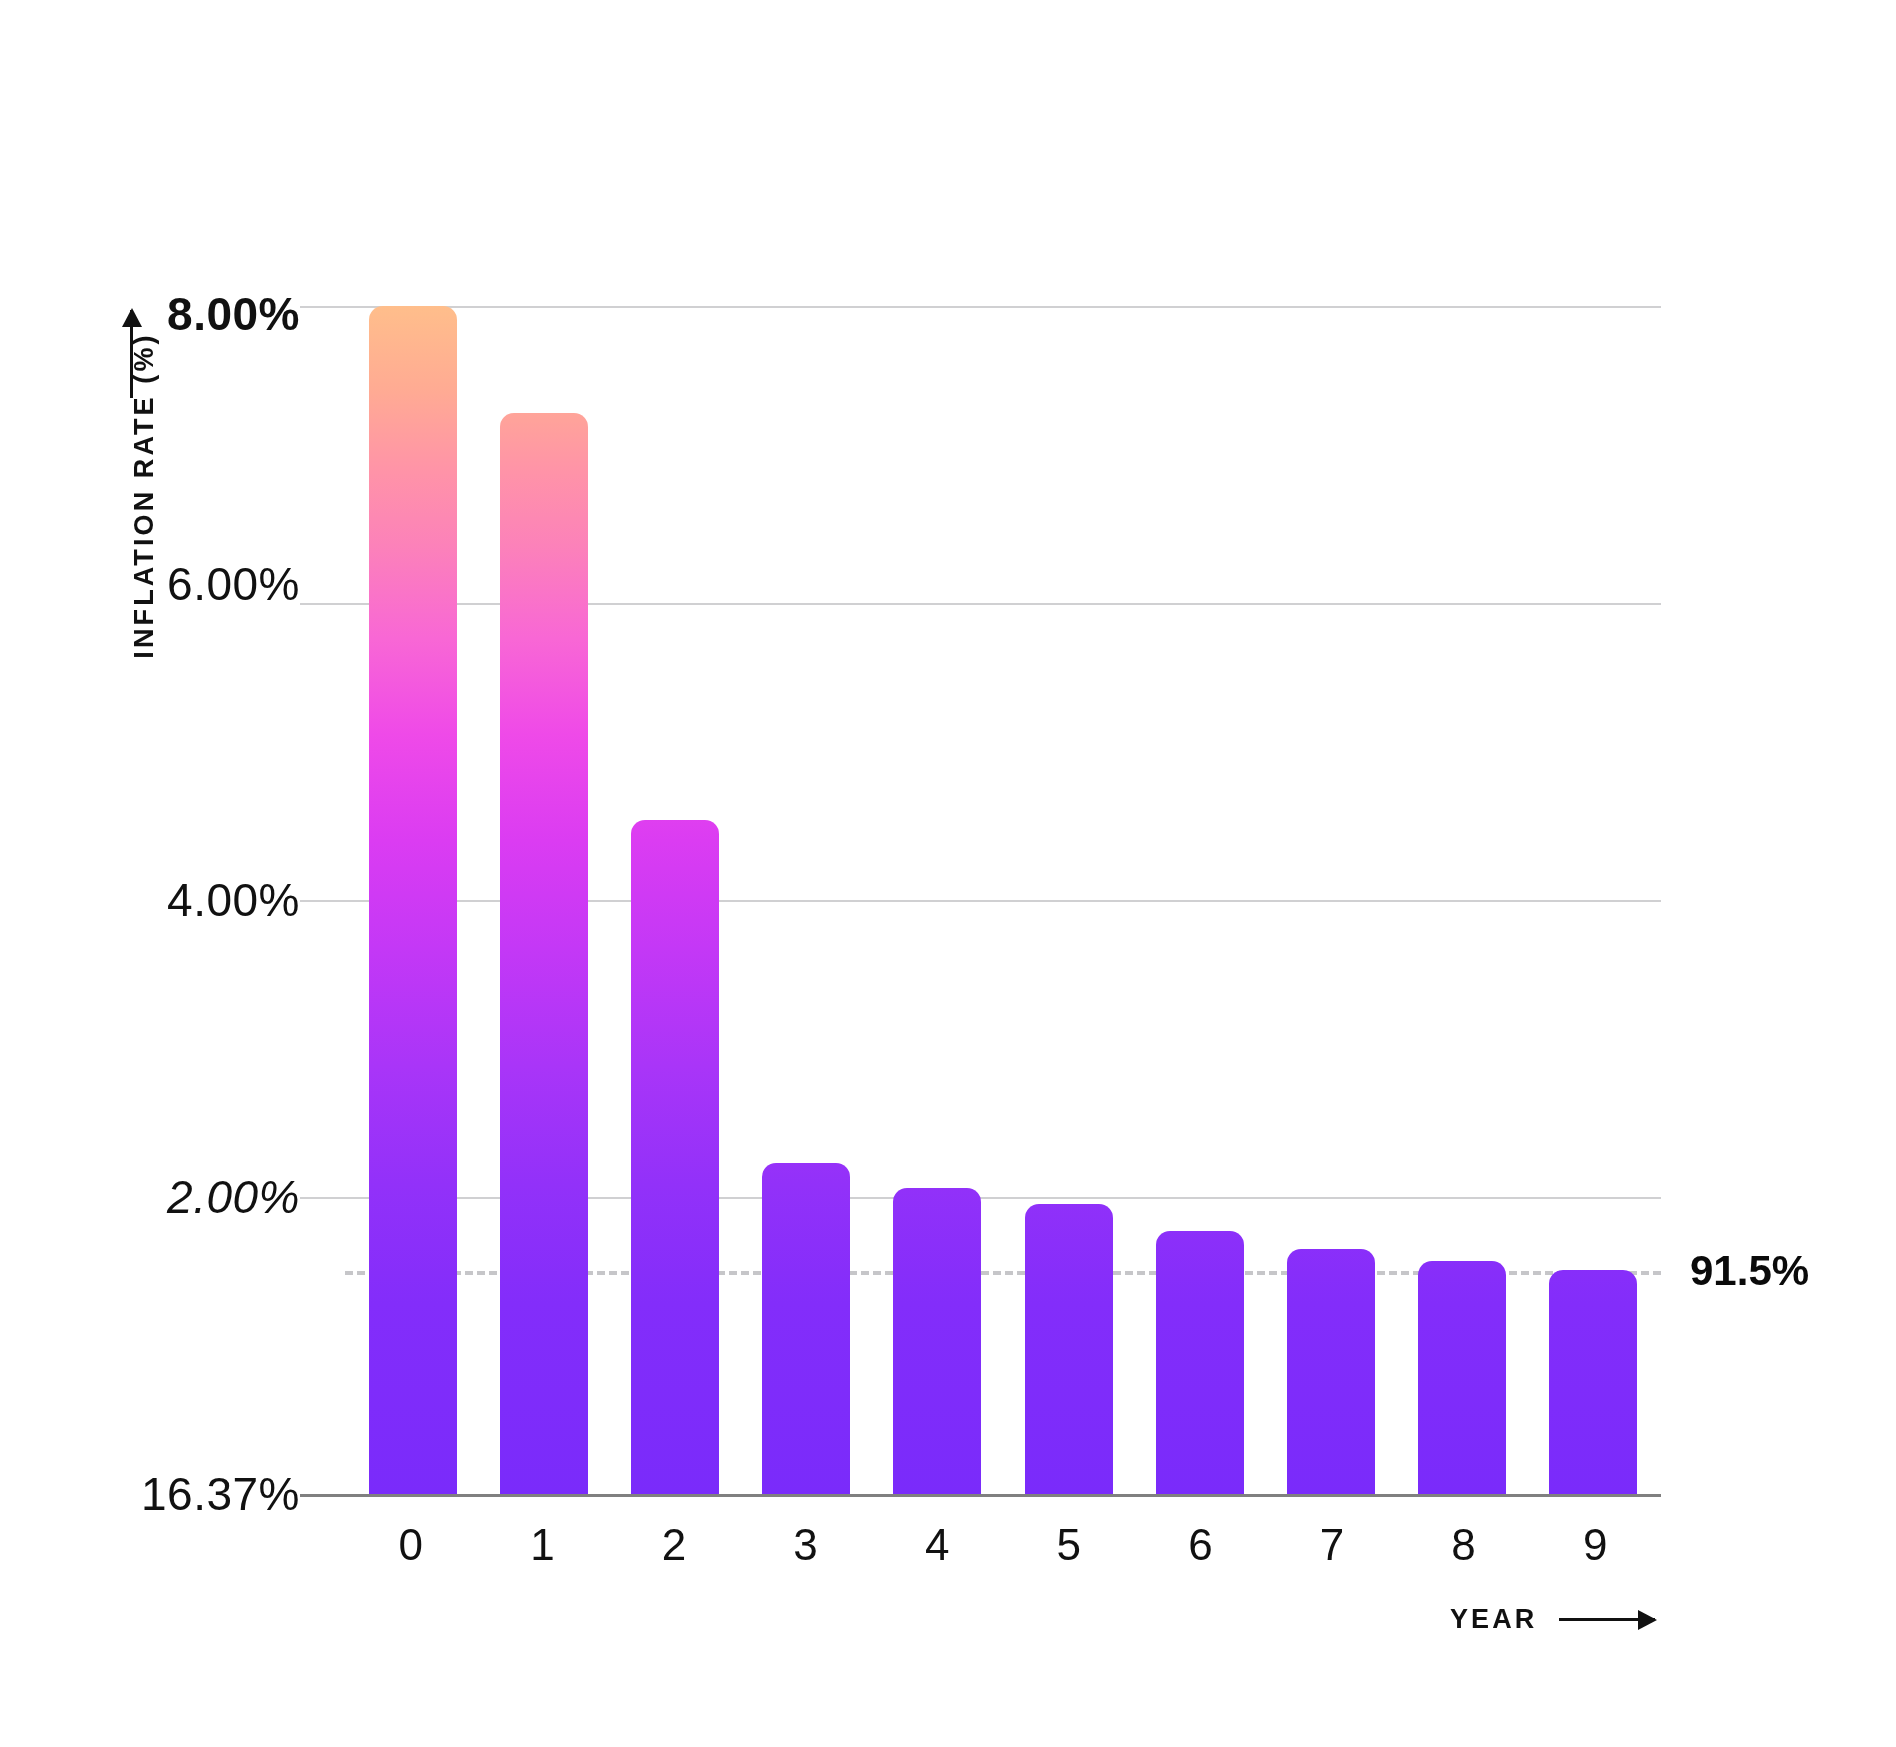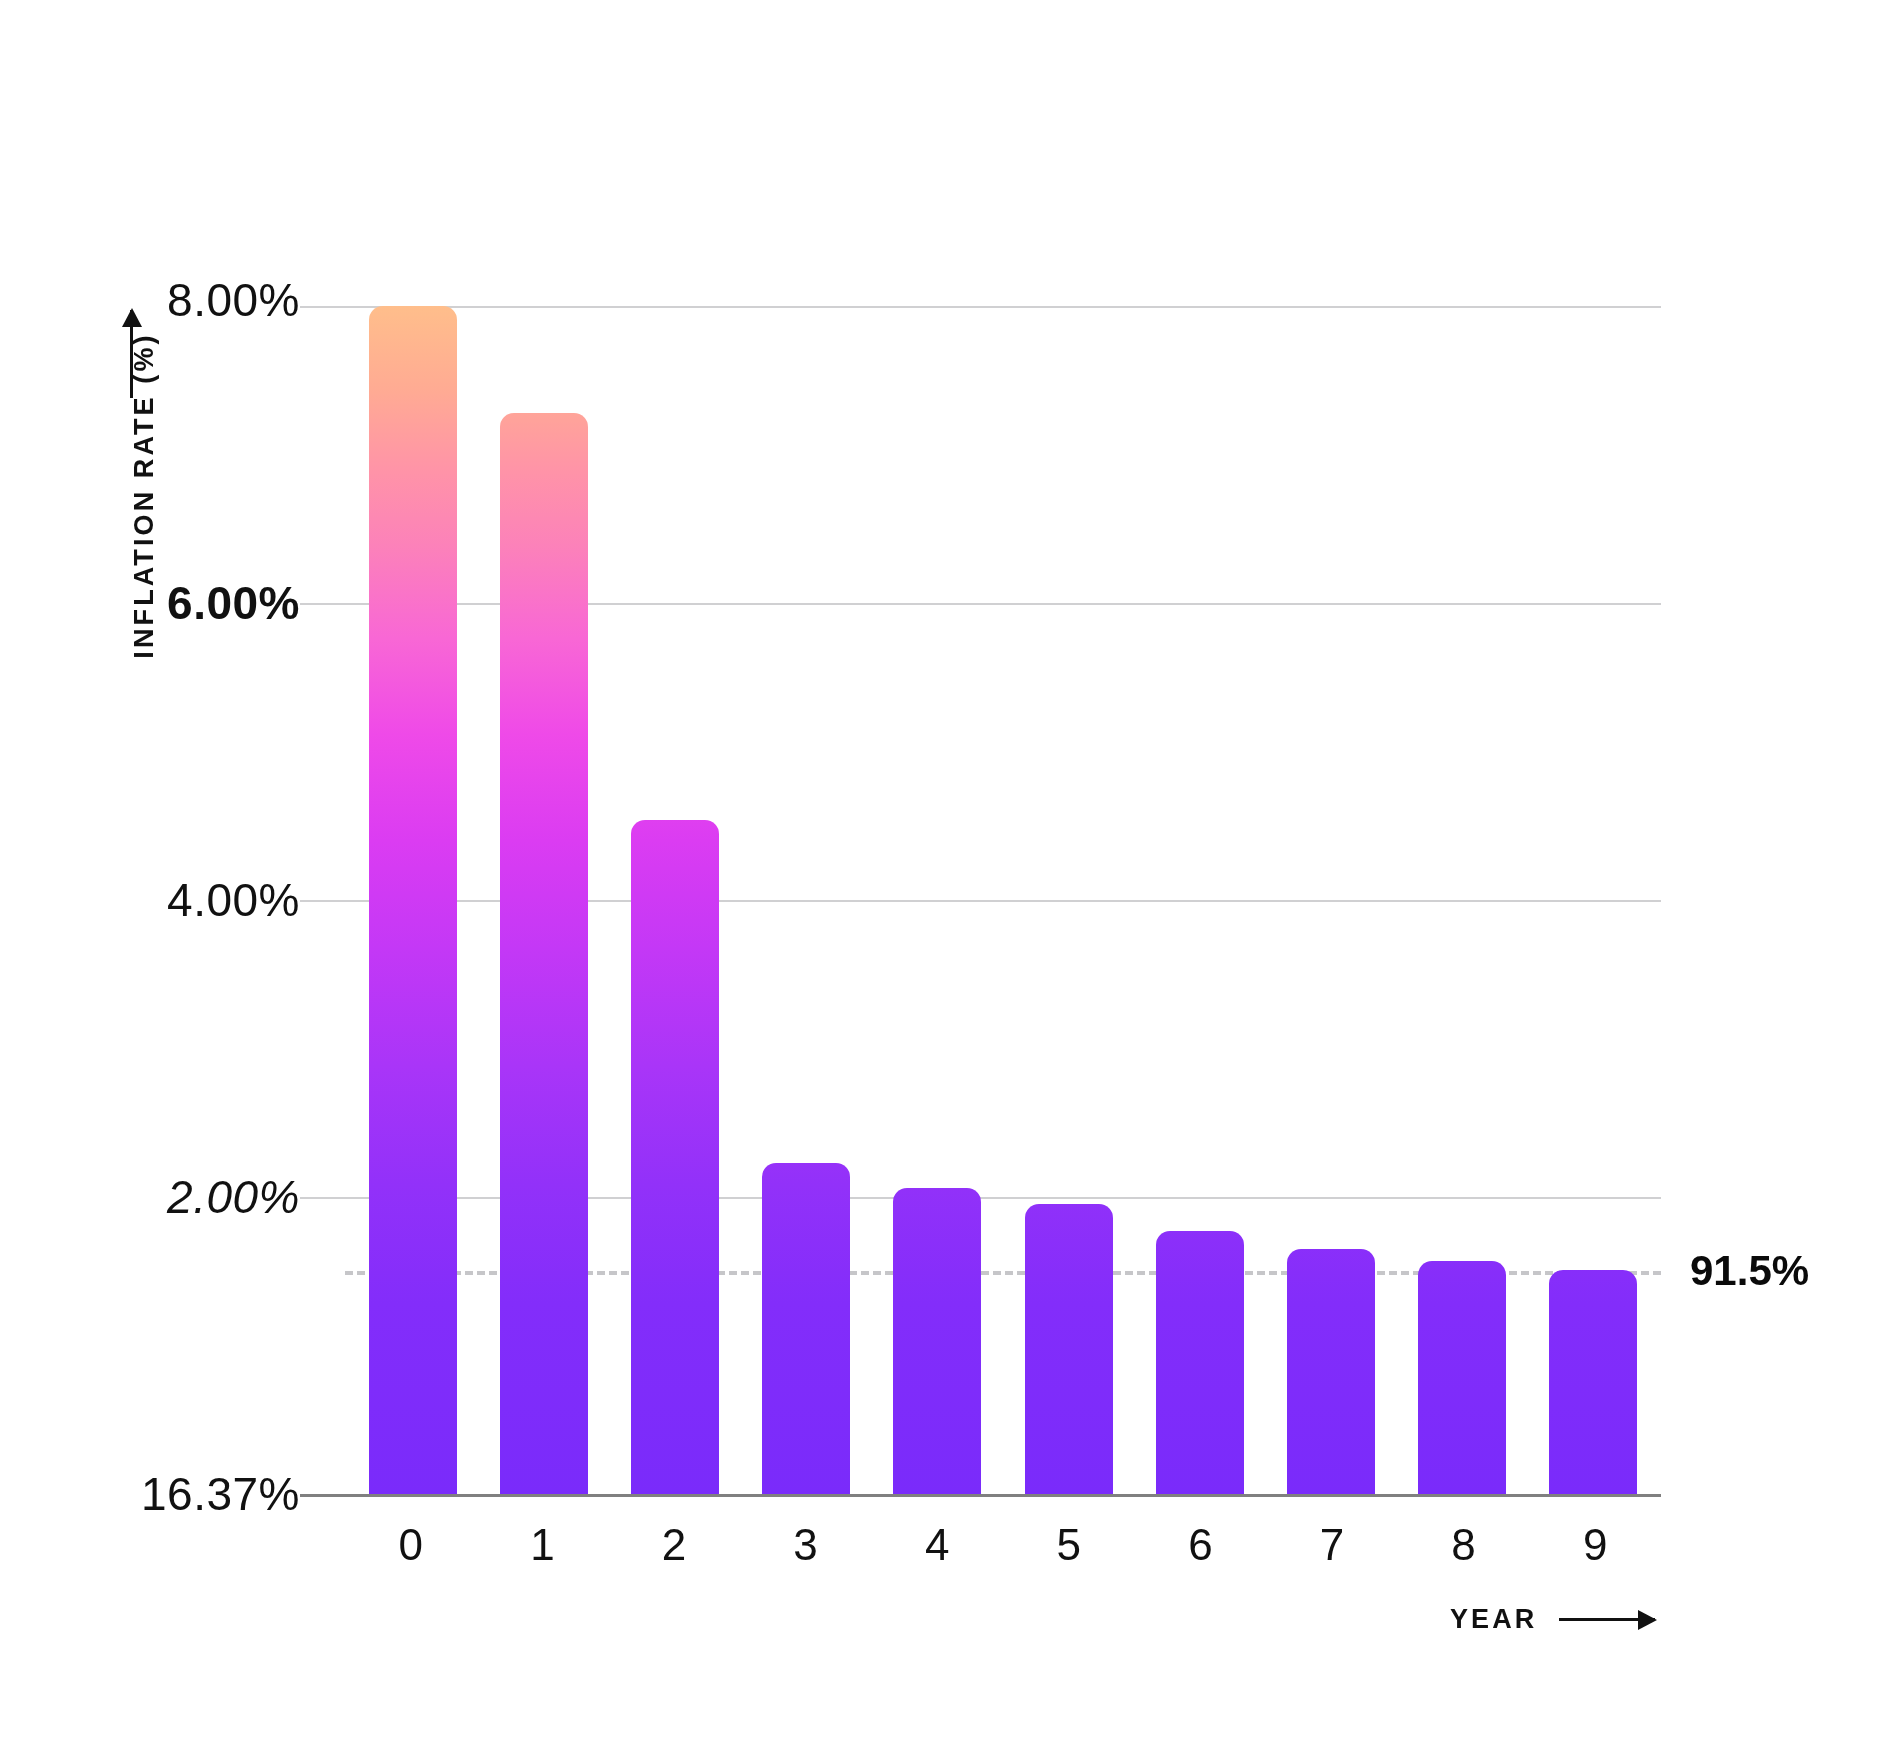--- a/index.html
+++ b/index.html
@@ -242,22 +242,22 @@
       <div class="ytick-stub" style="top: 1197px;"></div>
       <div class="ytick-stub" style="top: 900px;"></div>
       <div class="ytick-stub" style="top: 603px;"></div>
       <div class="ytick-stub" style="top: 306px;"></div>
     </div>
 
   <div id="ytick-labels">
       <div class="ytick" style="top: 1494px;">16.37%</div>
       <div class="ytick" style="top: 1197px; font-style: italic;">2.00%</div>
       <div class="ytick" style="top: 900px;">4.00%</div>
-      <div class="ytick" style="top: 603px; font-weight: bold;">6.00%</div>
-      <div class="ytick" style="top: 300px;">8.00%</div>
+      <div class="ytick" style="top: 584px;">6.00%</div>
+      <div class="ytick" style="top: 314px; font-weight: bold;">8.00%</div>
     </div>
 
   <div class="plot">
     <div id="gridlines">
         <div class="gridline baseline" style="top: 1188px;"></div>
         <div class="gridline" style="top: 891px;"></div>
         <div class="gridline" style="top: 594px;"></div>
         <div class="gridline" style="top: 297px;"></div>
         <div class="gridline" style="top: 0px;"></div>
       </div>

